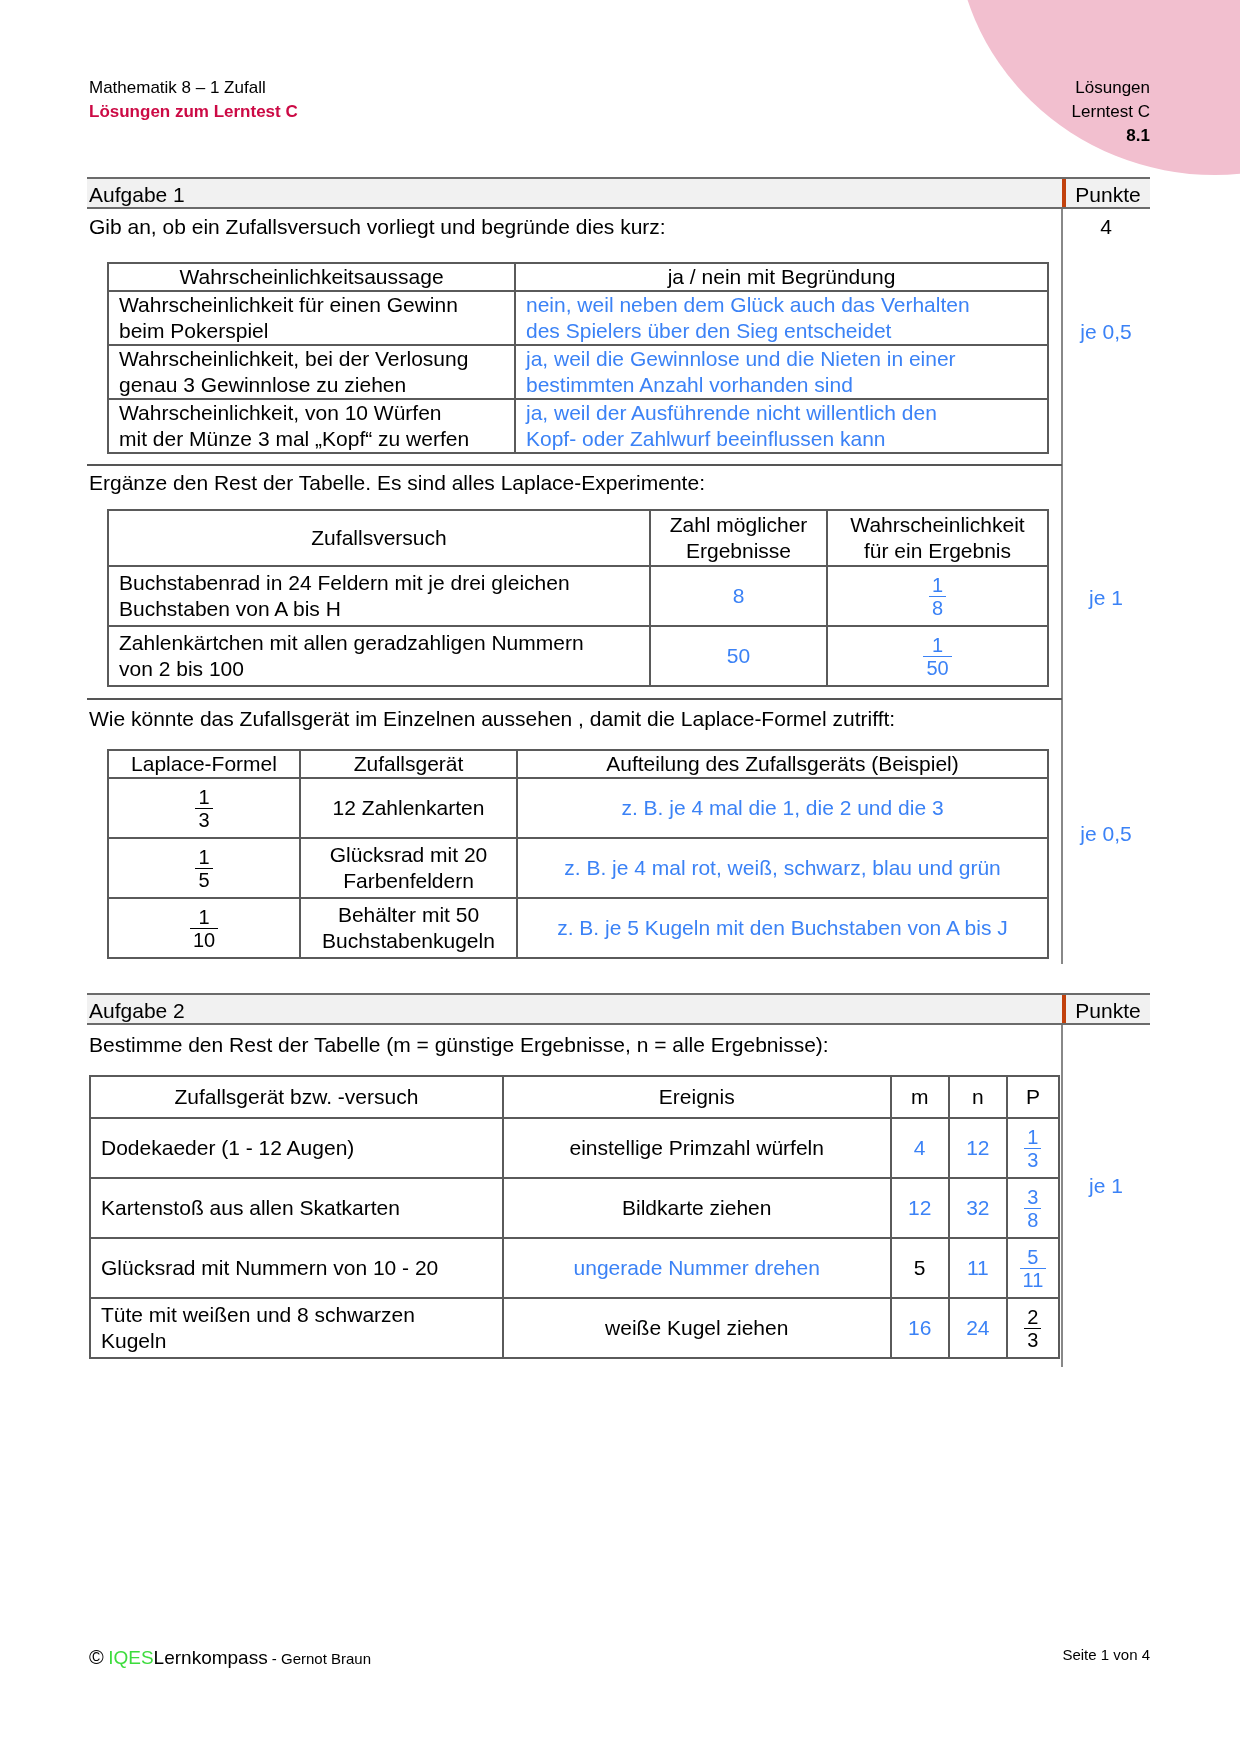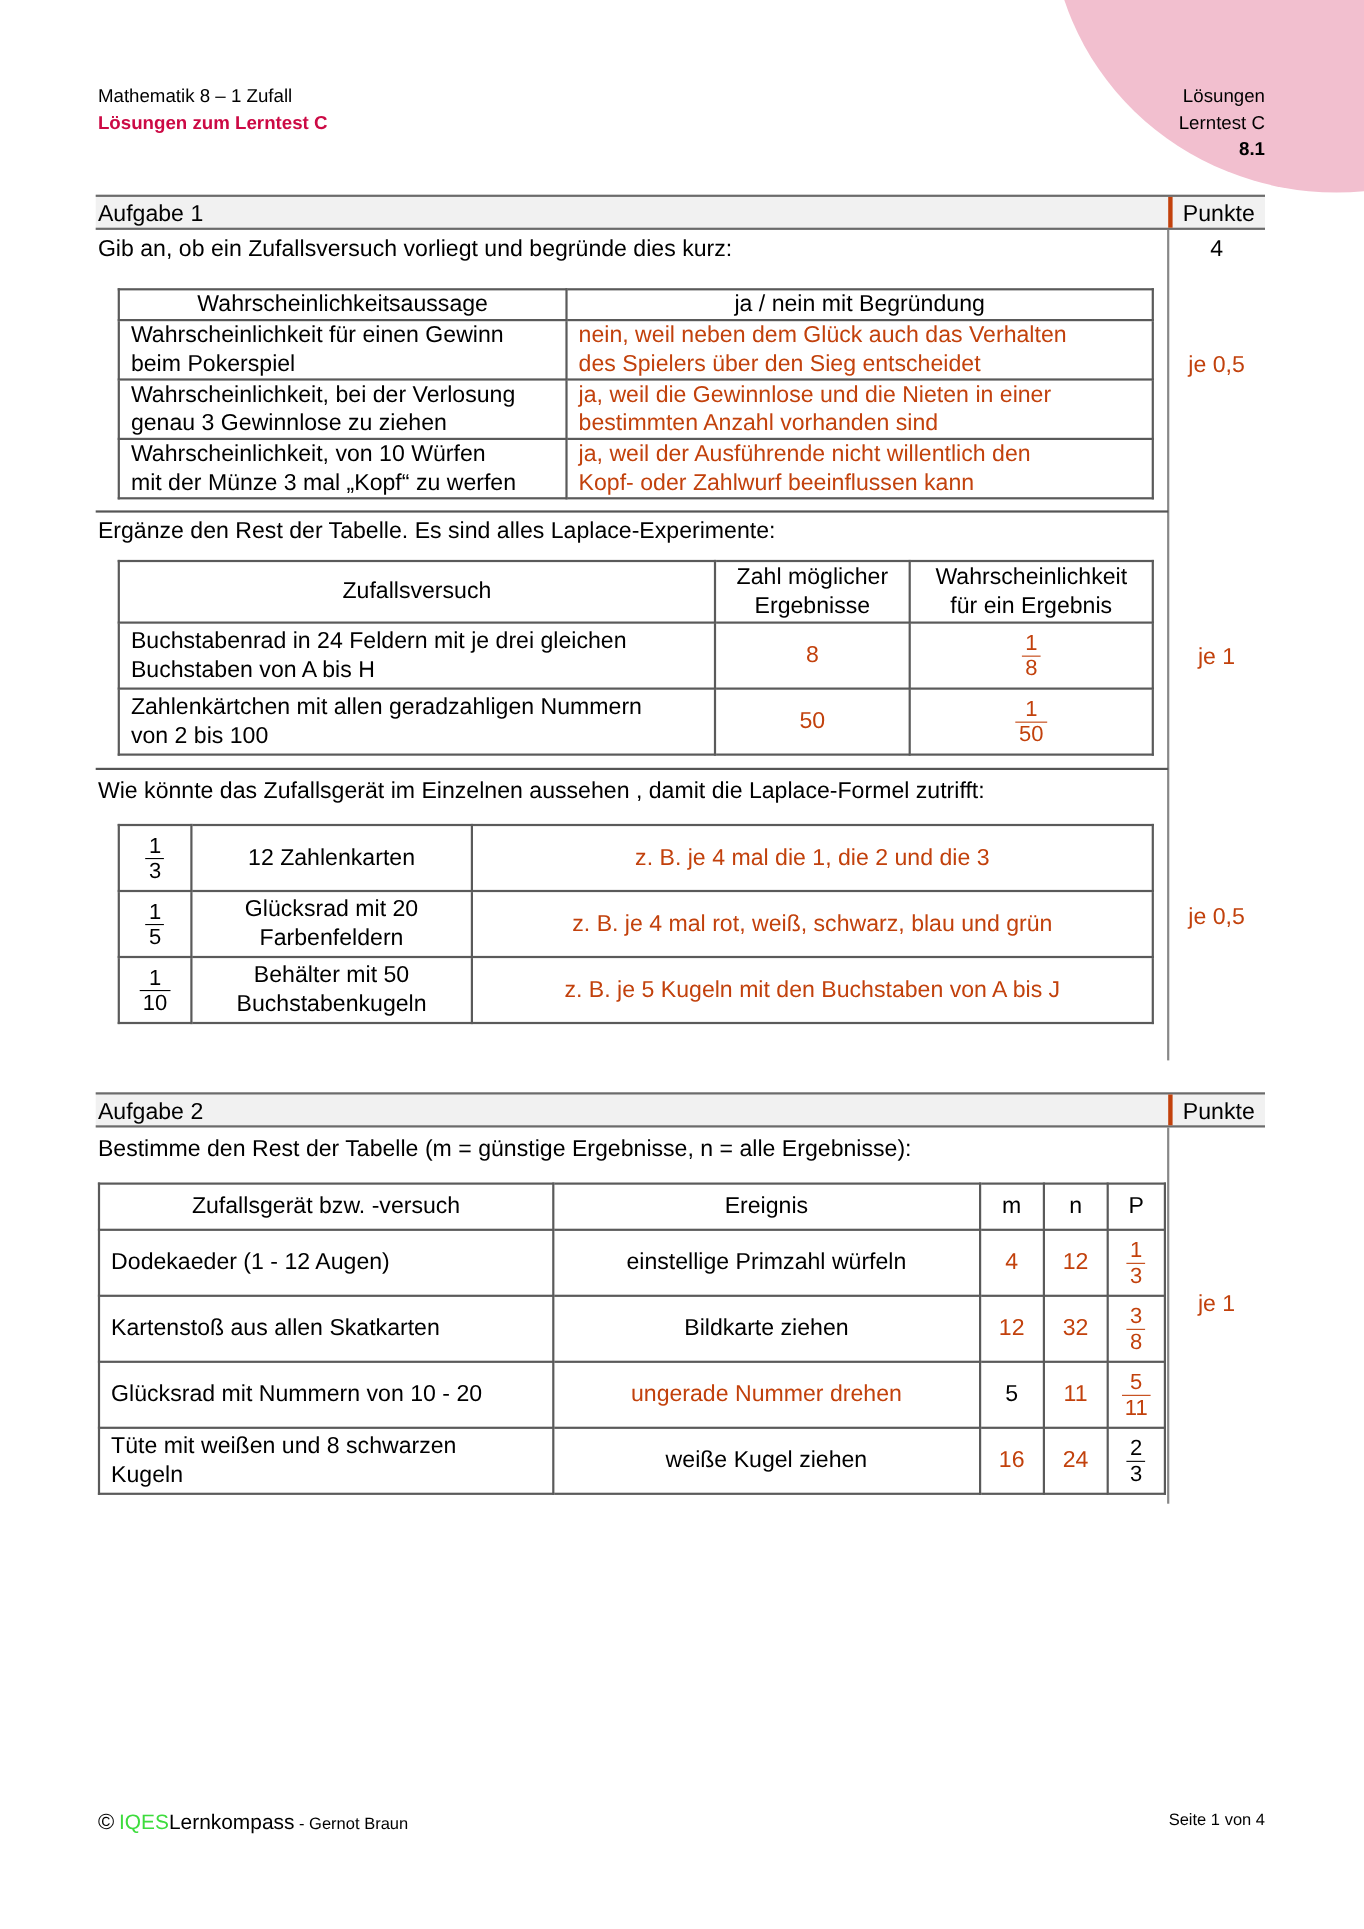--- a/index.html
+++ b/index.html
@@ -1,19 +1,19 @@
 <!DOCTYPE html>
 <html><head>
 <meta charset="utf-8">
 <style>
   html, body { margin:0; padding:0; }
   body { width:1240px; height:1754px; position:relative; background:#ffffff; overflow:hidden;
          font-family:"Liberation Sans", sans-serif; color:#000; }
   .abs { position:absolute; }
-  .green { color:#c2410c; }
+  .green { color:#3b82f6; }
   .pink-blob { position:absolute; left:955px; top:-330px; width:520px; height:505px; border-radius:50%; background:#f2bfcf; }
   .hdr { font-size:17px; line-height:24px; }
   .hdr-red { color:#cc0a45; font-weight:bold; }
   .hdr-right { text-align:right; right:90px; }
   .bar { position:absolute; left:87px; width:1063px; height:32px; background:#f1f1f1;
          border-top:2px solid #6b6b6b; border-bottom:2px solid #6b6b6b; box-sizing:border-box; }
   .bar .t { position:absolute; left:2px; top:4px; font-size:21px; }
   .bar .p { position:absolute; left:975px; top:0; height:100%; width:88px; border-left:4px solid #c2410c;
             box-sizing:border-box; text-align:center; font-size:21px; padding-top:4px; }
   .vline { position:absolute; width:2px; background:#888; }
@@ -133,20 +133,25 @@
   </tr>
 </tbody>
   </table>
 <div class="pts green" style="top:586px;">je 1</div>
 
 <div class="hline" style="left:87px; top:698px; width:975px;"></div>
 <div class="prompt" style="top:707px;">Wie könnte das Zufallsgerät im Einzelnen aussehen , damit die Laplace-Formel zutrifft:</div>
 
 <table style="left:107px; top:749px; width:942px;">
   <tbody>
+      <tr style="height:27px;">
+    <th style="width:170px;">Laplace-Formel</th>
+    <th style="width:195px;">Zufallsgerät</th>
+    <th>Aufteilung des Zufallsgeräts (Beispiel)</th>
+  </tr>
   <tr style="height:60px;">
     <td class="c"><span class="frac">
             <span class="num">1</span>
             <span class="den">3</span>
           </span></td>
     <td class="c">
           <div>12 Zahlenkarten</div>
         </td>
     <td class="c green">z. B. je 4 mal die 1, die 2 und die 3</td>
   </tr>

